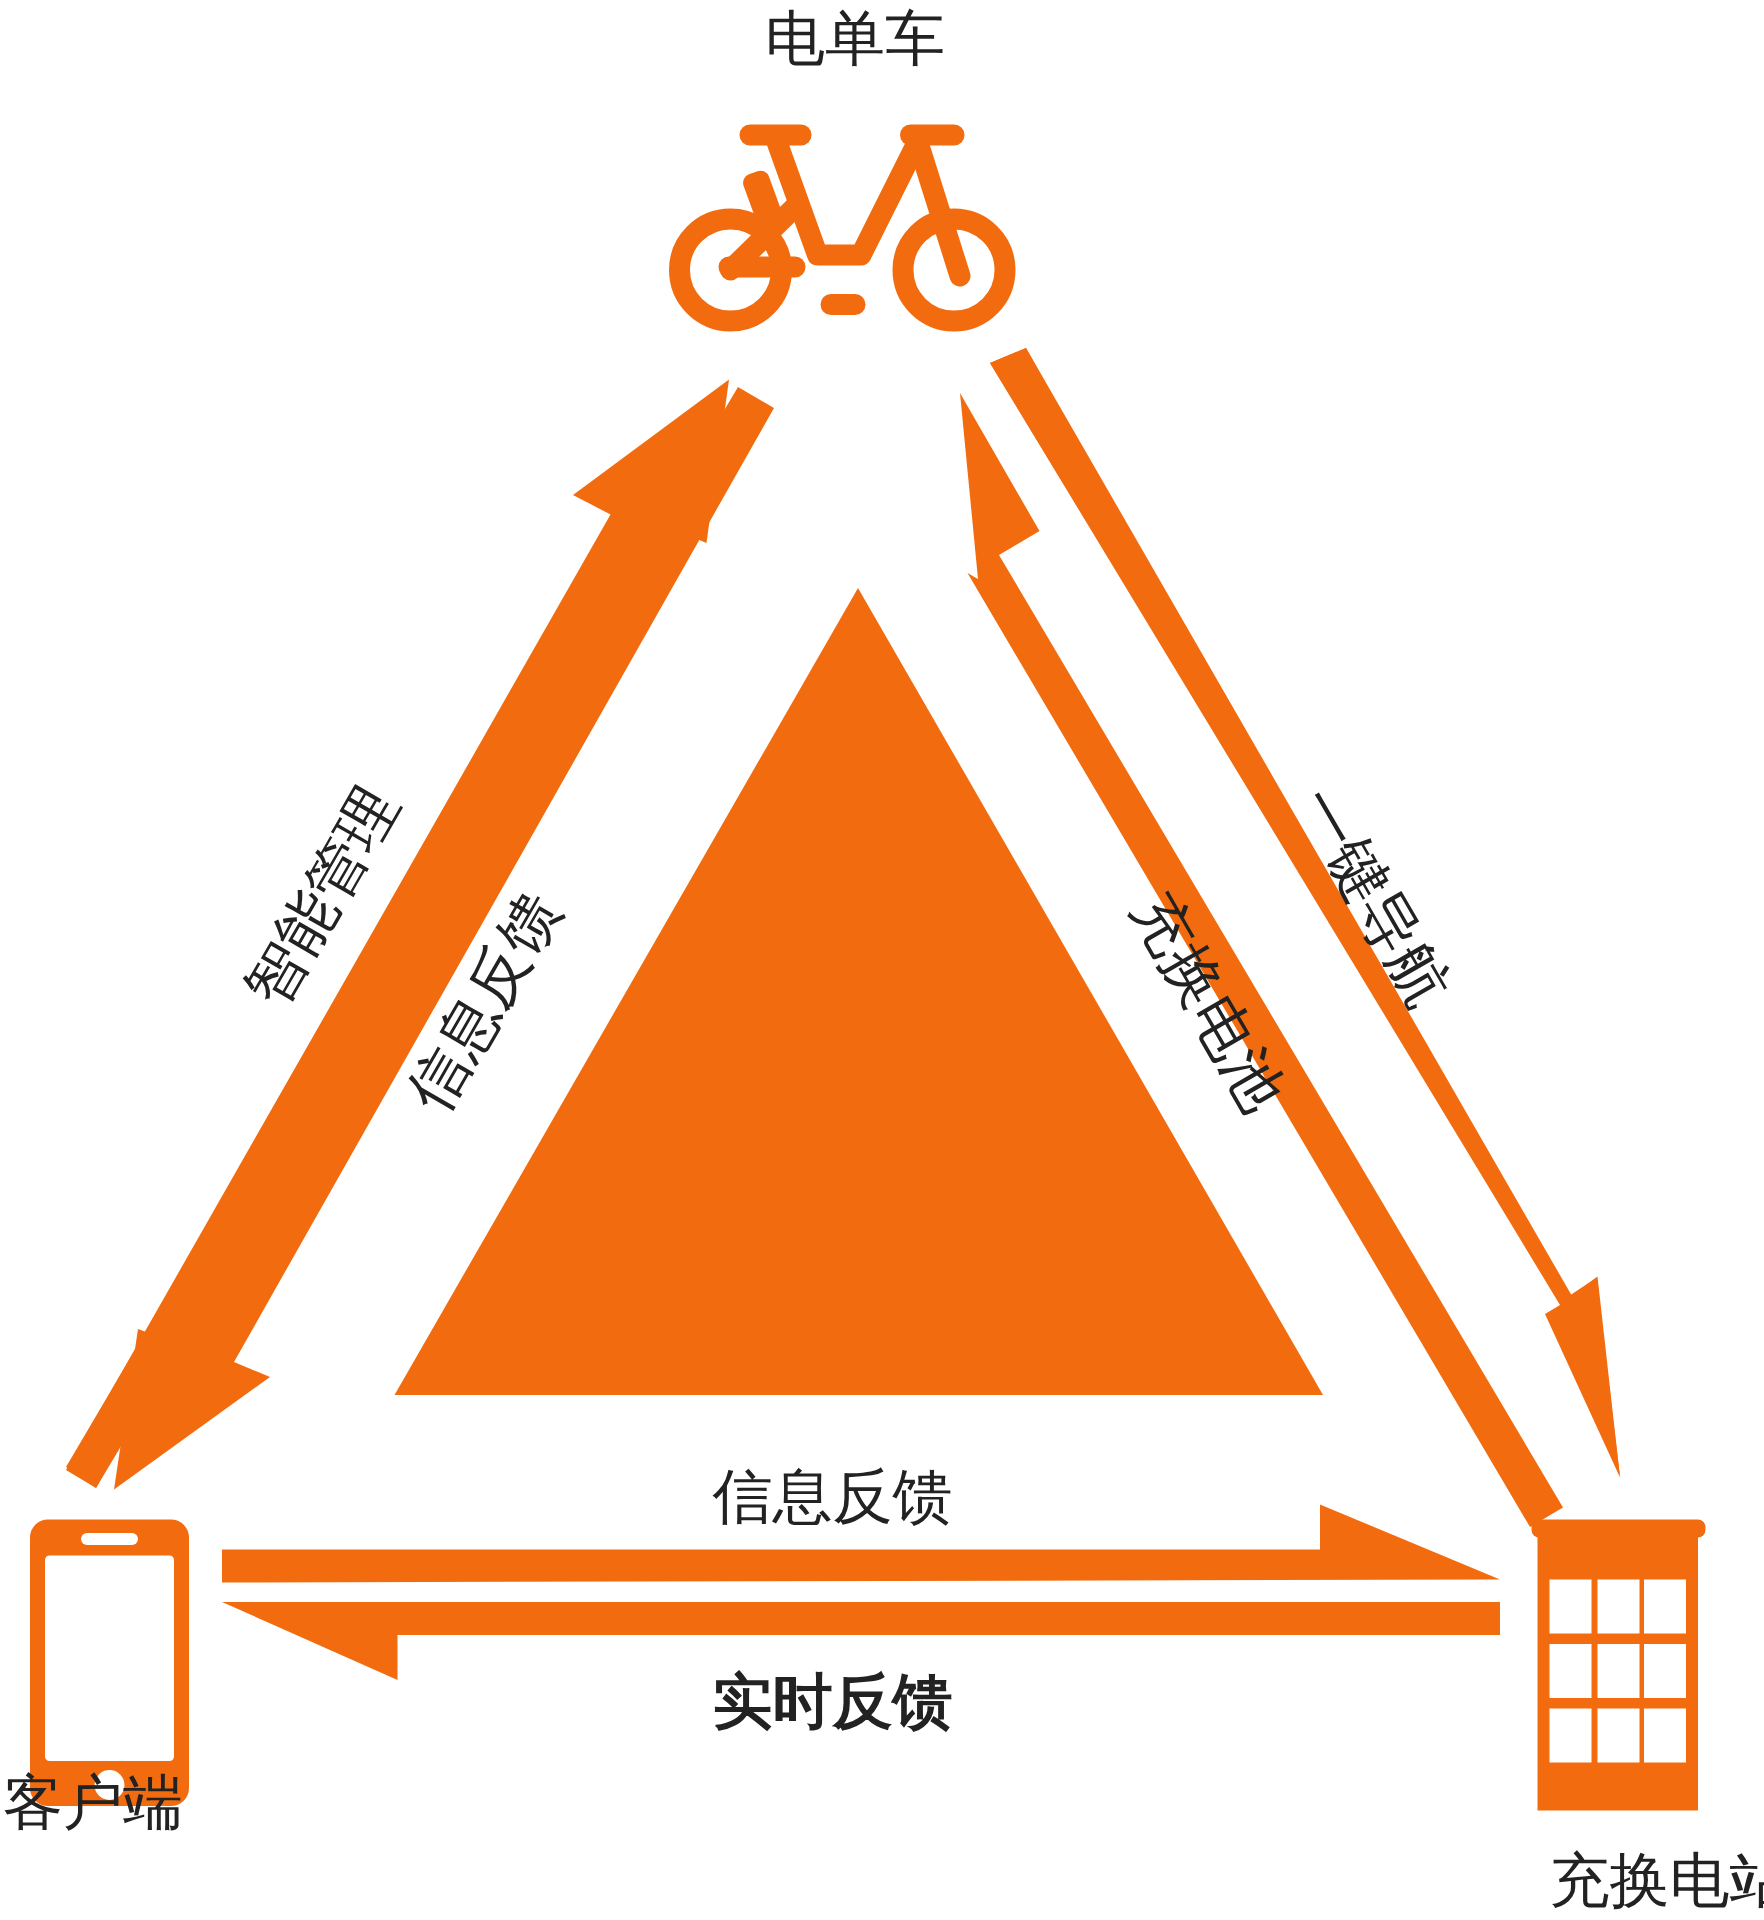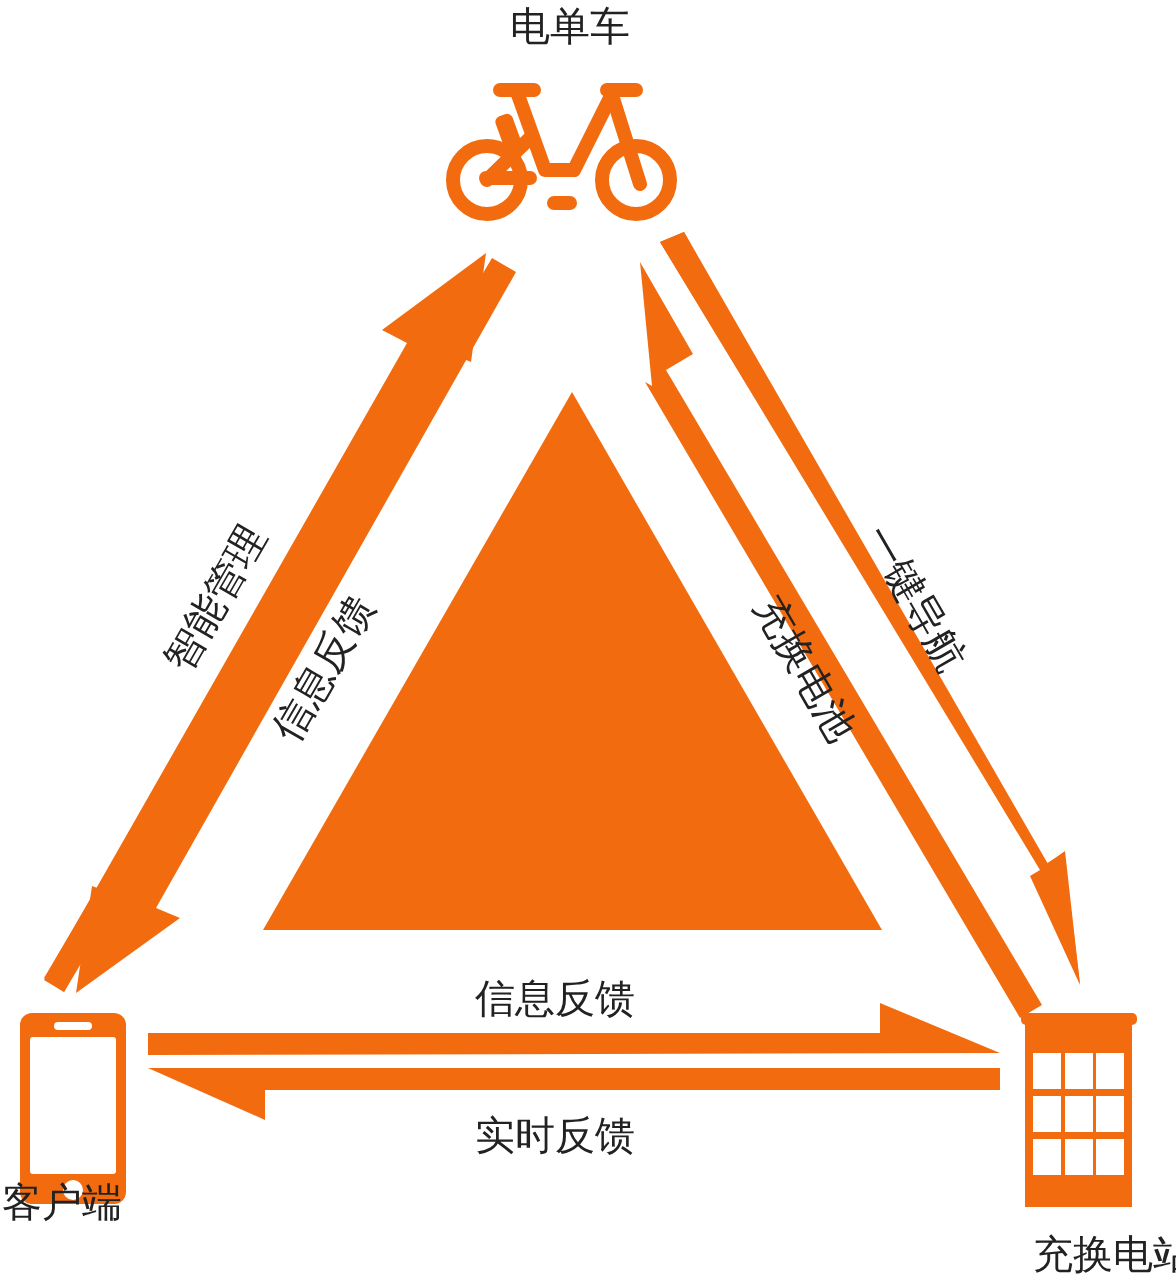--- a/index.html
+++ b/index.html
@@ -74,19 +74,19 @@
       <rect x="1096" y="1139" width="28" height="36"></rect>
     </g>
   </g>
 </svg>
 
 <div class="label" style="left:510px; top:6px;">电单车</div>
 <div class="label" style="left:2px; top:1182px;">客户端</div>
 <div class="label" style="left:1000px; top:1234px; width:176px;margin-left:33px;">充换电站</div>
 
 <div class="label" style="left:475px; top:978px;">信息反馈</div>
-<div class="label" style="left:475px; top:1115px;">实时反馈</div>
+<div class="label" style="left:475px; top:1115px;font-weight:bold;">实时反馈</div>
 
 <div class="rot" style="left:130px; top:578px; width:170px; text-align:center; transform: rotate(-60deg);">智能管理</div>
 <div class="rot" style="left:238px; top:648px; width:170px; text-align:center; transform: rotate(-60deg);">信息反馈</div>
 
 <div class="rot" style="left:720px; top:648px; width:170px; text-align:center; transform: rotate(60deg);">充换电池</div>
 <div class="rot" style="left:830px; top:578px; width:170px; text-align:center; transform: rotate(60deg);">一键导航</div>
 
 </body></html>

